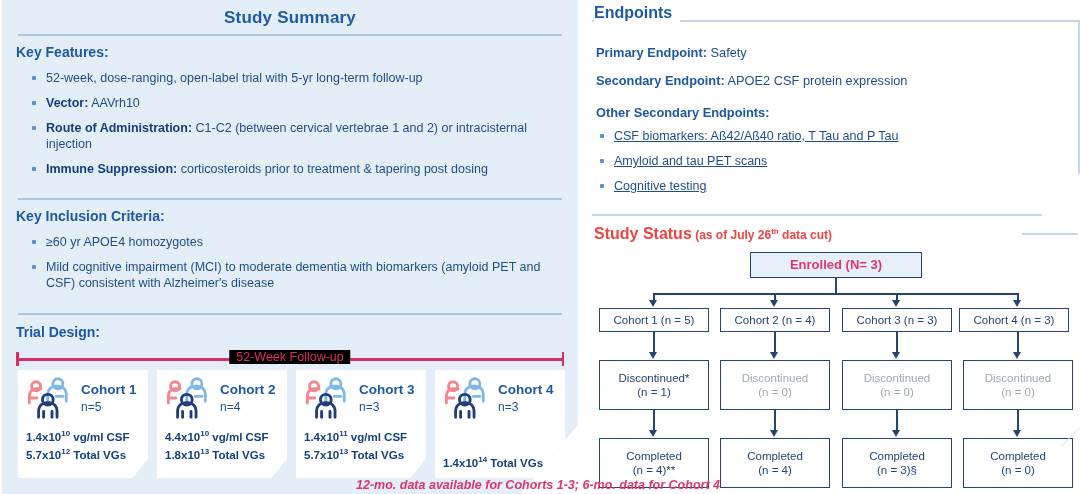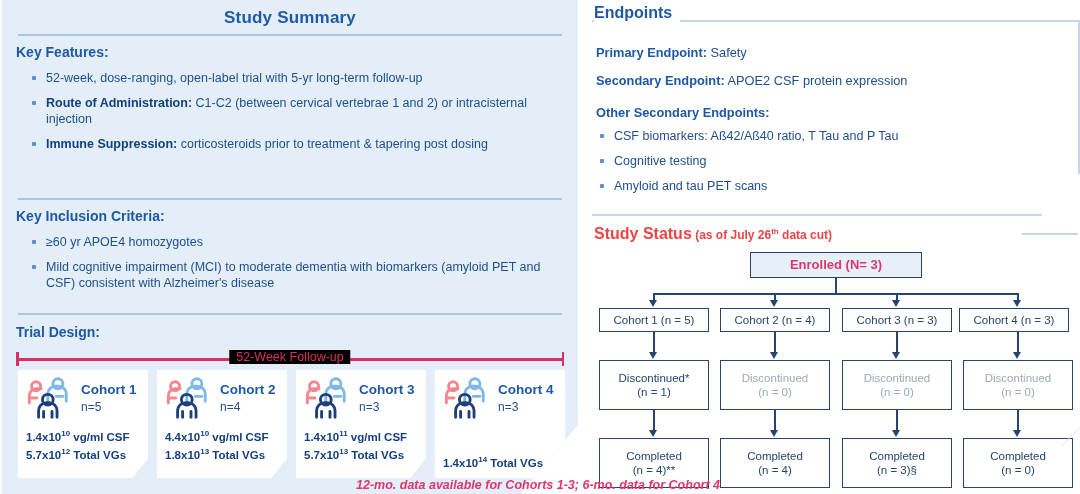--- a/index.html
+++ b/index.html
@@ -74,21 +74,21 @@
     border-right:2px solid #c5d7e6;
     clip-path:polygon(0 0, 100% 0, 100% 78%, 92% 100%, 0 100%);
     border-left:none;
   }
   #ep-title{
     position:absolute;left:2px;top:4px;font-size:16px;font-weight:bold;color:#1d58a6;
     background:#ffffff;padding-right:8px;z-index:2;
   }
   .ep-line{position:absolute;left:4px;font-size:12.8px;color:#1f4e8c;line-height:17px;}
   .ep-line b{font-weight:bold;color:#1d58a6;}
-  ul.rbl{position:absolute;margin:0;padding:0;list-style:none;left:8px;right:8px;}
+  ul.rbl{position:absolute;margin:0;padding:0;list-style:none;left:8px;right:8px;text-decoration:underline;}
   ul.rbl li{
     position:relative;padding-left:14px;margin-bottom:9px;
     font-size:12.5px;line-height:16px;color:#1f4e8c;
   }
   ul.rbl li:before{
     content:"";position:absolute;left:0;top:6px;width:4px;height:4px;
     background:#5b8fd4;border-radius:1px;
   }
 
   #ss-title{position:absolute;left:2px;top:225px;font-size:16px;font-weight:bold;color:#ef4444;}
@@ -136,20 +136,21 @@
 
 <div id="left-panel">
 
   <div id="left-title">Study Summary</div>
   <div class="hrule" style="top:34px;"></div>
 
   <div class="sec-head" style="top:44px;">Key Features:</div>
 
   <ul class="bl" style="top:70px;">
     <li><b></b><span>52-week, dose-ranging, open-label trial with 5-yr long-term follow-up</span></li>
+    <li><b>Vector:</b><span> AAVrh10</span></li>
     <li><b>Route of Administration:</b><span> C1-C2 (between cervical vertebrae 1 and 2) or intracisternal injection</span></li>
     <li><b>Immune Suppression:</b><span> corticosteroids prior to treatment &amp; tapering post dosing</span></li>
   </ul>
 
   <div class="hrule" style="top:198px;"></div>
 
   <div class="sec-head" style="top:208px;">Key Inclusion Criteria:</div>
 
   <ul class="bl" style="top:234px;">
     <li><span>≥60 yr APOE4 homozygotes</span></li>
@@ -290,22 +291,22 @@
   <div class="ep-line" style="top:72px;">
     <b>Secondary Endpoint:</b><span> APOE2 CSF protein expression</span>
   </div>
 
   <div class="ep-line" style="top:104px;">
     <b>Other Secondary Endpoints:</b>
   </div>
 
   <ul class="rbl" style="top:128px;">
     <li>CSF biomarkers: Aß42/Aß40 ratio, T Tau and P Tau</li>
+    <li>Amyloid and tau PET scans</li>
     <li>Cognitive testing</li>
-    <li>Amyloid and tau PET scans</li>
   </ul>
 
   <div id="ss-title">
     <span>Study Status</span><span class="sub"><span> (as of July 26</span><sup>th</sup><span> data cut)</span></span>
   </div>
   <div id="ss-rule"></div>
 
   <div id="flow">
 
     <div id="enrolled" class="fbox">Enrolled (N= 3)</div>

